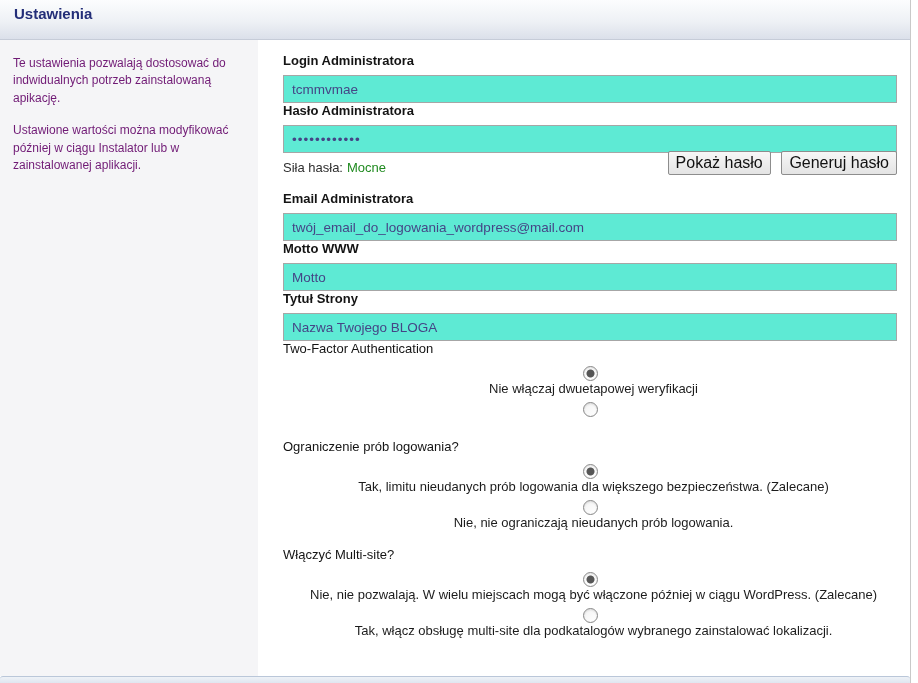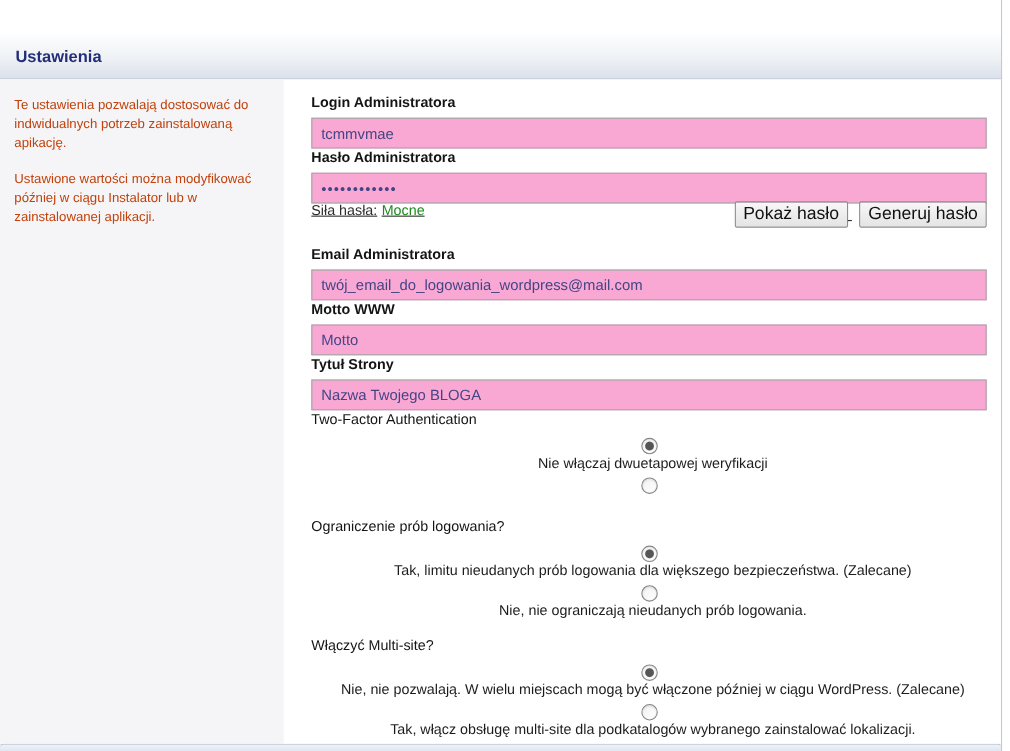--- a/index.html
+++ b/index.html
@@ -13,61 +13,60 @@
     width: 911px; height: 683px;
     border-right: 1px solid #c9c9c9;
     display: flex; flex-direction: column;
     background: #ffffff;
   }
   
   .header {
     height: 40px; flex: 0 0 40px;
     background: linear-gradient(to bottom, #fcfdfe 0%, #eef1f5 55%, #dbe0ea 100%);
     border-bottom: 1px solid #c6ccd8;
-    display: flex; align-items: center;
-    padding: 0 14px;
-    margin-top: 32px;
+    display: flex; align-items: flex-end;
+    padding: 17px 14px;
   }
   .header .title {
     font-size: 15px; font-weight: bold; color: #232e78;
   }
   
   .content { flex: 1 1 auto; display: flex; min-height: 0; }
   .sidebar {
     width: 258px; flex: 0 0 258px;
     background: #f5f5f7;
     padding: 15px 16px 0 13px;
-    color: #c2410c; font-size: 12px; line-height: 1.45;
+    color: #701a75; font-size: 12px; line-height: 1.45;
   }
   .sidebar p { margin: 0 0 15px 0; }
   .main {
     flex: 1 1 auto;
     padding: 13px 13px 0 25px;
   }
   
   .field { }
   .field-label {
     display: block;
     font-size: 13px; font-weight: bold; color: #141414;
     margin: 0 0 7px 0;
   }
   .text-input {
     display: block; width: 100%; height: 28px;
     border: 1px solid #a6a6a6; border-radius: 0;
-    background: #f9a8d4;
+    background: #5eead4;
     padding: 0 8px;
     font-family: "Liberation Sans", sans-serif;
     font-size: 13.5px; color: #454586;
     outline: none;
   }
   .pw-input { letter-spacing: 1px; }
   .strength-row {
-    display: flex; align-items: flex-start; justify-content: space-between;
+    display: flex; align-items: flex-end; justify-content: space-between;
     margin: -11px 0 16px 0;
-    font-size: 13px; color: #2e2e2e; text-decoration: underline;
+    font-size: 13px; color: #2e2e2e;
   }
   .strength-value { color: #1f8a1f; margin-left: 4px; }
   .pw-buttons button {
     font-family: "Liberation Sans", sans-serif;
     font-size: 16px; color: #111111;
     background: linear-gradient(to bottom, #f7f7f7, #e4e4e4);
     border: 1px solid #8d8d8d; border-radius: 2px;
     padding: 2px 7px; margin-left: 7px;
     cursor: pointer;
   }

